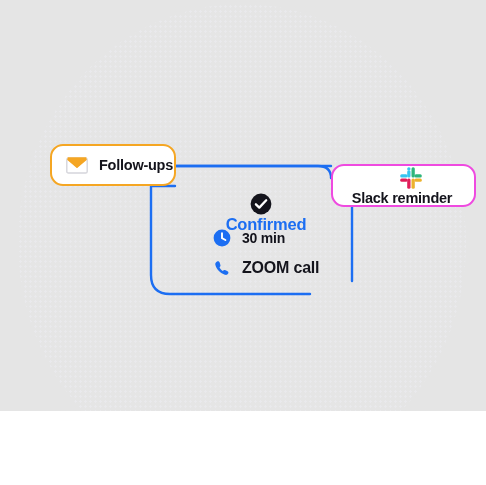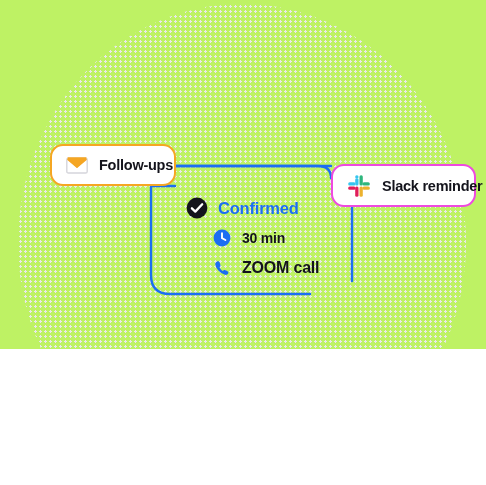--- a/index.html
+++ b/index.html
@@ -3,23 +3,23 @@
 <meta charset="utf-8">
 <style>
   html, body {
     margin: 0;
     padding: 0;
     background: #ffffff;
   }
   #stage {
     position: relative;
     width: 486px;
-    height: 349px;
+    height: 411px;
     overflow: hidden;
-    background: #bef264;
+    background: #e5e5e5;
     font-family: "Liberation Sans", sans-serif;
   }
 
   
   #dot-circle {
     position: absolute;
     left: 18px;
     top: 4px;
     width: 448px;
     height: 478px;
@@ -67,20 +67,21 @@
 
   #node-followups {
     left: 50px;  top: 144px;
     width: 126px; height: 42px;
     border-color: #f5a623;
   }
   #node-slack {
     left: 331px; top: 164px;
     width: 145px; height: 43px;
     border-color: #ef4ae0;
+    flex-direction: column;
   }
   #node-checkins {
     left: 310px; top: 280px;
     width: 118px; height: 43px;
     border-color: #8b3dfa;
   }
 
   
   #detail {
     position: absolute;
@@ -94,21 +95,21 @@
     height: 30px;
   }
   .detail-row .r-icon {
     flex: 0 0 auto;
     display: block;
   }
   .detail-row .r-text {
     font-weight: bold;
     white-space: nowrap;
   }
-  #row-confirmed { margin-left: 0px; }
+  #row-confirmed { margin-left: 0px; flex-direction: column; }
   #row-confirmed .r-text {
     font-size: 16.5px;
     color: #1c6ef2;
     margin-left: 10px;
     letter-spacing: -0.2px;
   }
   #row-duration { margin-left: 27px; }
   #row-duration .r-text {
     font-size: 14px;
     color: #14141c;

